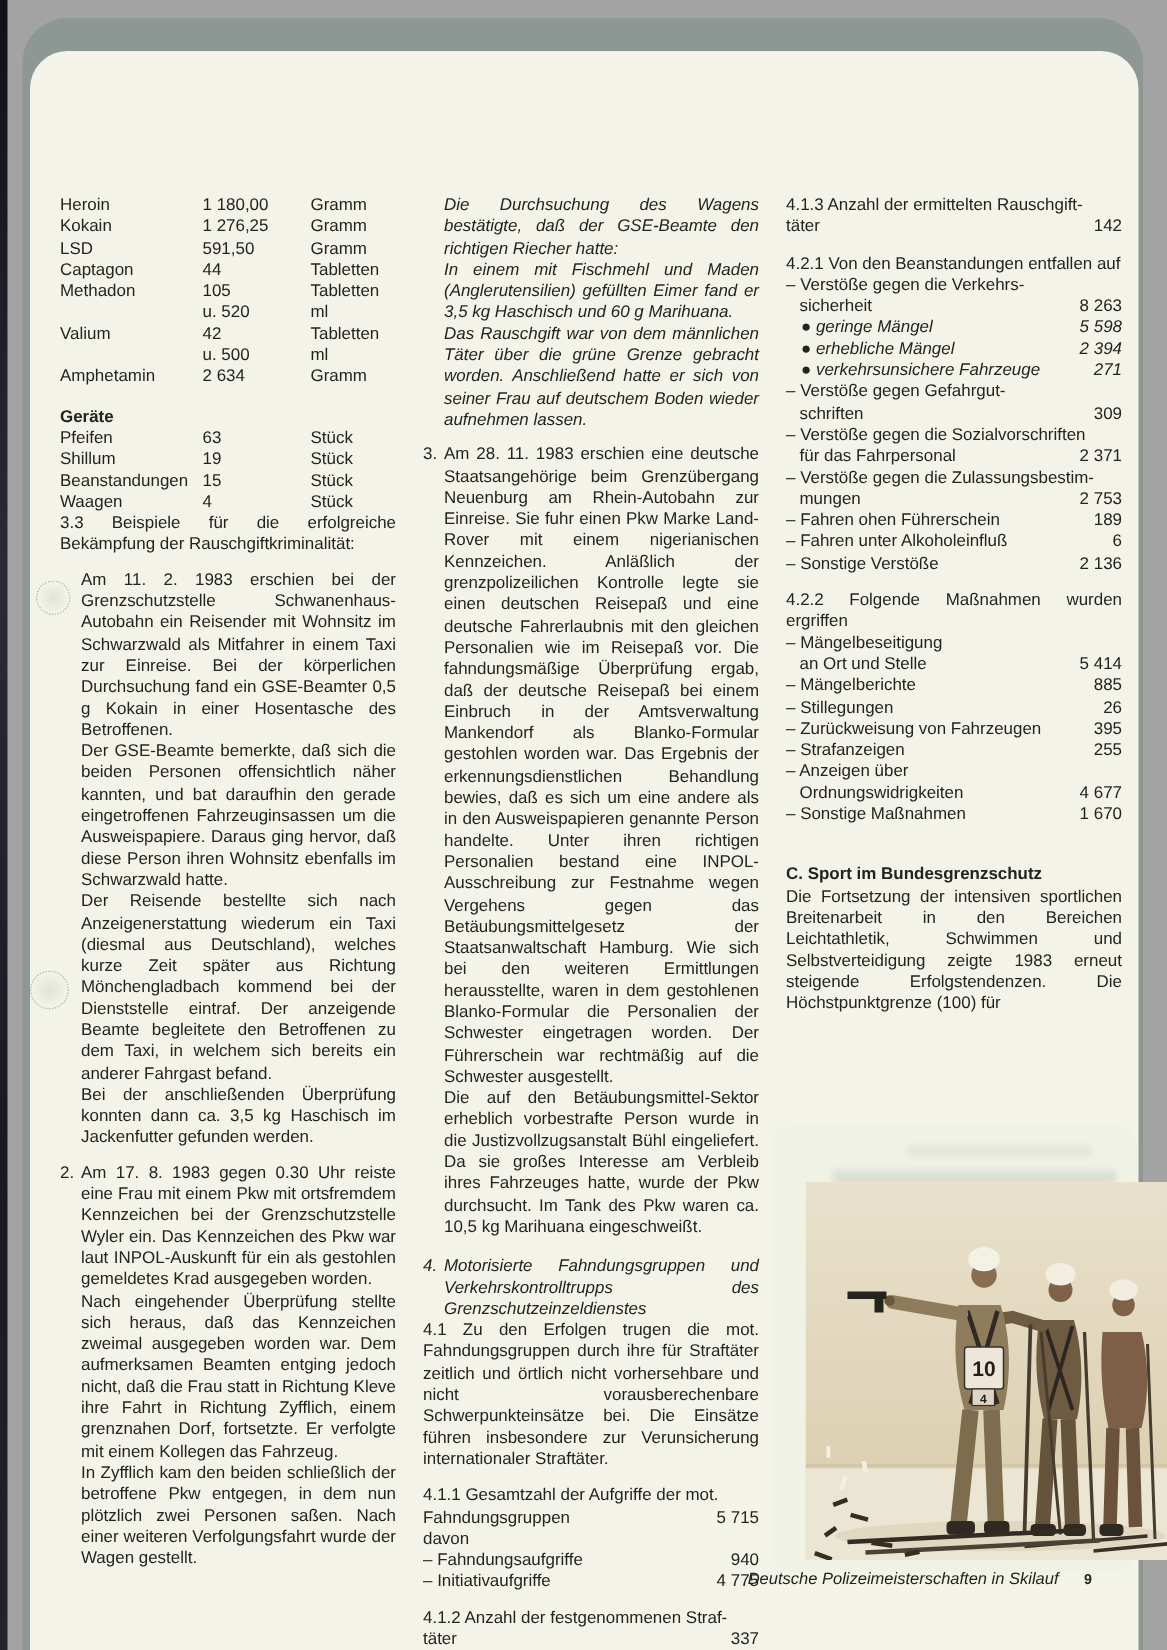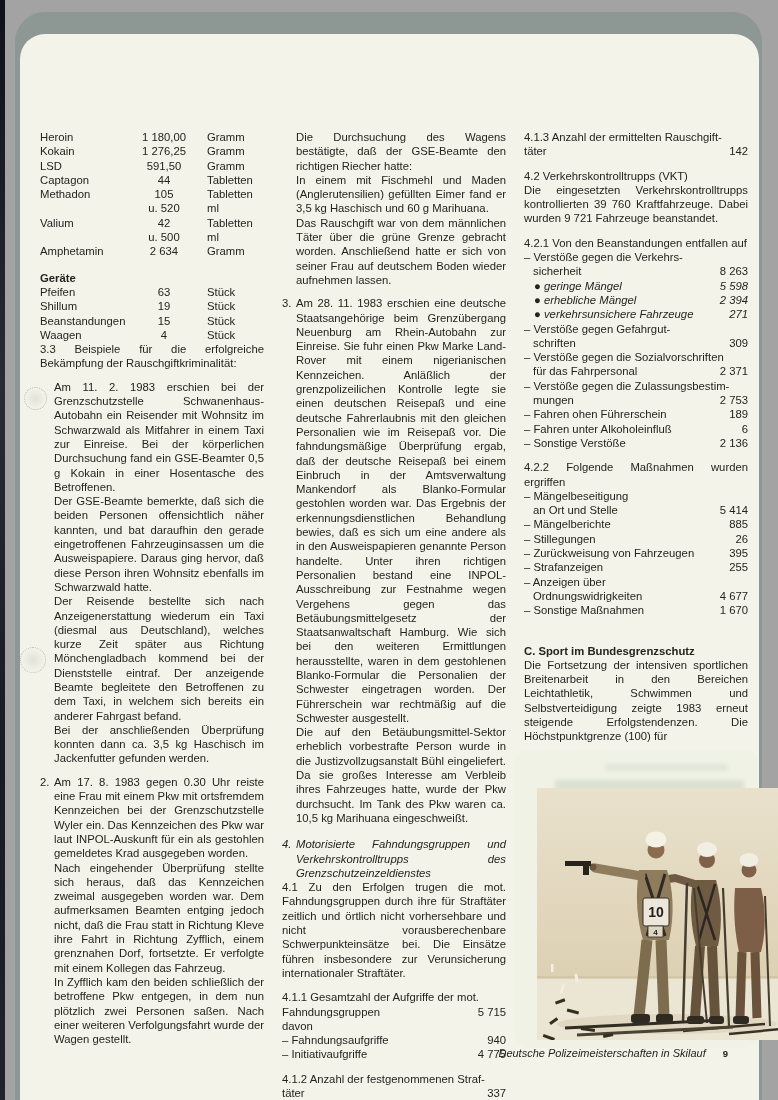--- a/index.html
+++ b/index.html
@@ -20,21 +20,21 @@
   .stain2{left:20px;top:647px;width:24px;height:24px;}
 
   .columns{position:absolute;left:40px;top:130px;width:708px;display:flex;gap:18px;}
   .col{width:224px;font-size:11.3px;line-height:14.3px;text-align:justify;}
   .col p{margin:0;}
   .b{font-weight:bold;}
   .i{font-style:italic;} .mt10{margin-top:10px;} .mt12{margin-top:12px;} .mt26{margin-top:26px;}
 
   
   .trow{display:grid;grid-template-columns:95px 58px auto;}
-  .tv{text-align:center;}
+  .tv{text-align:left;}
   .tu{padding-left:14px;text-align:left;}
 
   
   .item{display:flex;margin-top:9px;}
   .marker{width:14px;flex:none;}
   .item-body{flex:1;min-width:0;}
 
   
   .h4wrap{display:flex;margin-top:12px;}
 
@@ -156,21 +156,21 @@
         <div class="marker">2.</div>
         <div class="item-body">
           <p>Am 17. 8. 1983 gegen 0.30 Uhr reiste eine Frau mit einem Pkw mit ortsfremdem Kennzeichen bei der Grenzschutzstelle Wyler ein. Das Kennzeichen des Pkw war laut INPOL-Auskunft für ein als gestohlen gemeldetes Krad ausgegeben worden.</p>
           <p>Nach eingehender Überprüfung stellte sich heraus, daß das Kennzeichen zweimal ausgegeben worden war. Dem aufmerksamen Beamten entging jedoch nicht, daß die Frau statt in Richtung Kleve ihre Fahrt in Richtung Zyfflich, einem grenznahen Dorf, fortsetzte. Er verfolgte mit einem Kollegen das Fahrzeug.</p>
           <p>In Zyfflich kam den beiden schließlich der betroffene Pkw entgegen, in dem nun plötzlich zwei Personen saßen. Nach einer weiteren Verfolgungsfahrt wurde der Wagen gestellt.</p>
         </div>
       </div>
     </div>
 
     <div class="col">
-      <div class="item" style="margin-top:0;">
+      <div class="item" style="margin-top:0;font-style:italic;">
         <div class="marker"></div>
         <div class="item-body">
           <p>Die Durchsuchung des Wagens bestätigte, daß der GSE-Beamte den richtigen Riecher hatte:</p>
           <p>In einem mit Fischmehl und Maden (Anglerutensilien) gefüllten Eimer fand er 3,5 kg Haschisch und 60 g Marihuana.</p>
           <p>Das Rauschgift war von dem männlichen Täter über die grüne Grenze gebracht worden. Anschließend hatte er sich von seiner Frau auf deutschem Boden wieder aufnehmen lassen.</p>
         </div>
       </div>
 
       <div class="item">
         <div class="marker">3.</div>
@@ -215,24 +215,20 @@
 
     <div class="col">
       <div>
         <div>4.1.3  Anzahl der ermittelten Rauschgift-</div>
         <div class="srow">
             <span class="sl">täter</span>
             <span class="sv">142</span>
           </div>
       </div>
 
-      <div class="mt10">
-        <div>4.2  Verkehrskontrolltrupps (VKT)</div>
-        <p>Die eingesetzten Verkehrskontrolltrupps kontrollierten 39 760 Kraftfahrzeuge. Dabei wurden 9 721 Fahrzeuge beanstandet.</p>
-      </div>
 
       <div class="mt10">
         <p>4.2.1  Von den Beanstandungen entfallen auf</p>
         <div>
             <div>– Verstöße gegen die Verkehrs-</div>
             <div class="l2row">
               <span>sicherheit</span>
               <span class="sv">8 263</span>
             </div>
           </div>

